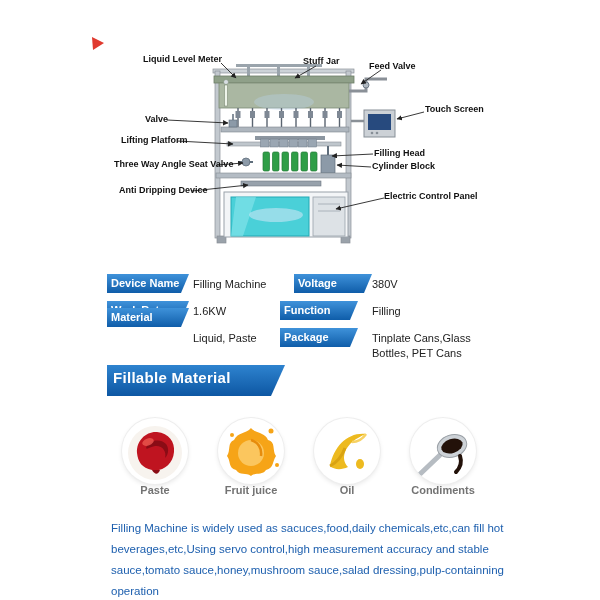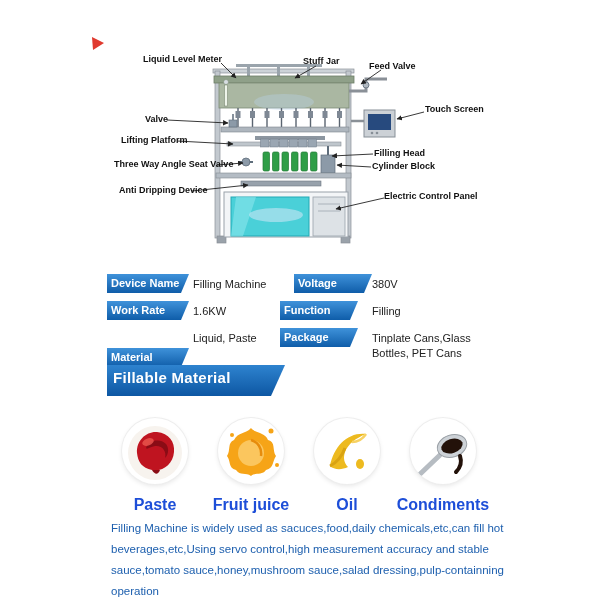--- a/index.html
+++ b/index.html
@@ -27,35 +27,35 @@
   .chip{position:absolute;height:19px;line-height:19px;width:82px;box-sizing:border-box;
         padding:0 10px 0 4px;color:#fff;font-size:11px;font-weight:bold;white-space:nowrap;
         background:linear-gradient(180deg,#3f92da,#0f5da9);
         clip-path:polygon(0 0,100% 0,calc(100% - 8px) 100%,0 100%);}
   .chip.col2{width:78px;}
   .val{position:absolute;font-size:11px;color:#222;line-height:15px;white-space:nowrap;}
   .c1{left:107px;top:274px;} .v1{left:193px;top:277px;}
   .c2{left:294px;top:274px;} .v2{left:372px;top:277px;}
   .c3{left:107px;top:301px;} .v3{left:193px;top:304px;}
   .c4{left:280px;top:301px;} .v4{left:372px;top:304px;}
-  .c5{left:107px;top:308px;margin-top:40px;} .v5{left:193px;top:331px;}
+  .c5{left:107px;top:308px;} .v5{left:193px;top:331px;}
   .c6{left:280px;top:328px;} .v6{left:372px;top:331px;width:124px;white-space:normal;}
 
   
   .banner{position:absolute;left:107px;top:365px;width:178px;height:31px;line-height:25px;
           box-sizing:border-box;padding-left:6px;color:#fff;font-size:15px;font-weight:bold;
           letter-spacing:0.3px;background:linear-gradient(180deg,#2e83cf,#0d57a3);
           clip-path:polygon(0 0,100% 0,calc(100% - 14px) 100%,0 100%);}
 
   
   .mat{position:absolute;top:418px;width:96px;text-align:center;}
   .m1{left:107px;} .m2{left:203px;} .m3{left:299px;} .m4{left:395px;}
   .mat-circle{width:66px;height:66px;border-radius:50%;margin:0 auto;overflow:hidden;background:#fff;
               box-shadow:0 0 0 1px #eee,0 2px 5px rgba(0,0,0,.10);}
-  .mat-name{margin-top:12px;font-size:16px;font-weight:bold;color:#1d4ed8;}
+  .mat-name{font-size:11px;font-weight:bold;color:#737373;}
 
   
   .desc{position:absolute;left:111px;top:518px;width:400px;color:#1d5fae;font-size:11.5px;}
   .desc div{line-height:21px;white-space:nowrap;}
 </style>
 </head>
 <body>
 
 <div class="page">
 

